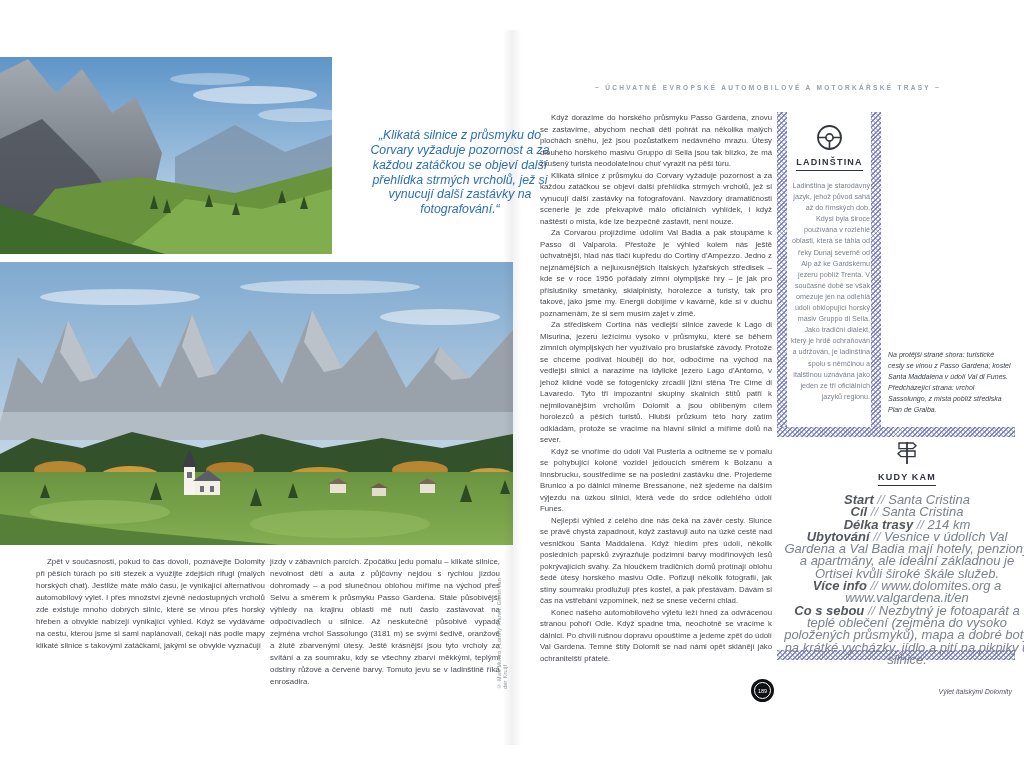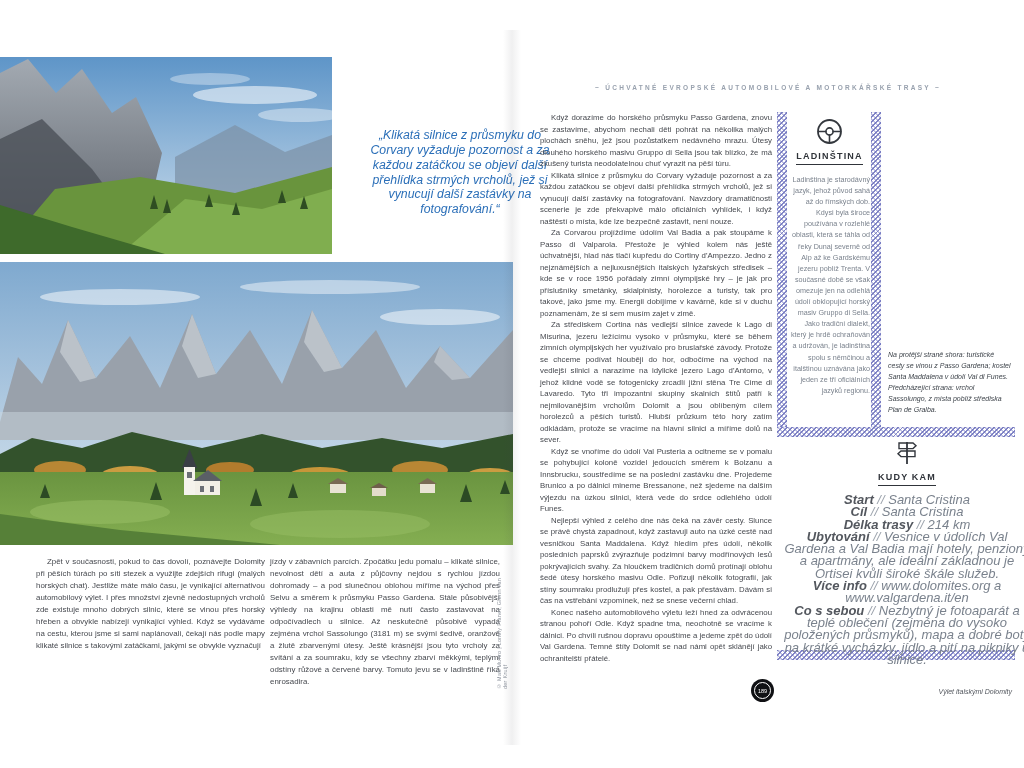--- a/index.html
+++ b/index.html
@@ -16,21 +16,21 @@
   .quote{position:absolute;left:326px;top:116px;width:188px;text-align:center;
          color:#2b6fb8;font-size:12.3px;line-height:14.8px;font-style:italic;font-weight:500;}
   .runhead{position:absolute;left:512px;top:84px;width:512px;text-align:center;
            font-size:6.5px;letter-spacing:2.3px;color:#98a1ae;font-weight:bold;}
   .orn{background-image:
         repeating-linear-gradient(135deg,rgba(110,114,190,.85) 0 1.4px,rgba(255,255,255,0) 1.4px 3.4px),
         repeating-linear-gradient(45deg,rgba(110,114,190,.45) 0 1.4px,rgba(255,255,255,0) 1.4px 3.4px);
        box-shadow:inset 0 0 0 .5px rgba(110,114,190,.35);}
   .orn-v{position:absolute;width:10px;height:315px;top:112px;}
   .orn-h{position:absolute;height:10px;width:238px;left:777px;}
-  .sidebox{position:absolute;left:789px;top:118px;width:81px;text-align:center;}
+  .sidebox{position:absolute;left:789px;top:124px;width:81px;text-align:center;}
   .side-title{display:inline-block;font-weight:bold;font-size:9px;letter-spacing:1.2px;
               color:#30343a;border-bottom:1.3px solid #30343a;padding-bottom:3px;margin-top:6px;}
   .side-text{margin-top:9px;font-size:7.2px;line-height:11.1px;color:#7a828d;text-align:right;}
   .caption{position:absolute;left:888px;top:349px;width:124px;font-style:italic;
            font-size:7px;line-height:11px;color:#3e444b;text-align:left;}
   .kudy{position:absolute;left:765px;top:438px;width:250px;text-align:center;margin-left:17px;}
   .kk-list{margin-top:8px;font-size:13px;line-height:12.3px;color:#7a828d;font-style:italic;}
   .kk-list b{color:#53575e;font-weight:bold;}
   .kk-sep{color:#9aa1ab;}
   .stamp{position:absolute;left:751px;top:679px;width:23px;height:23px;border-radius:50%;

